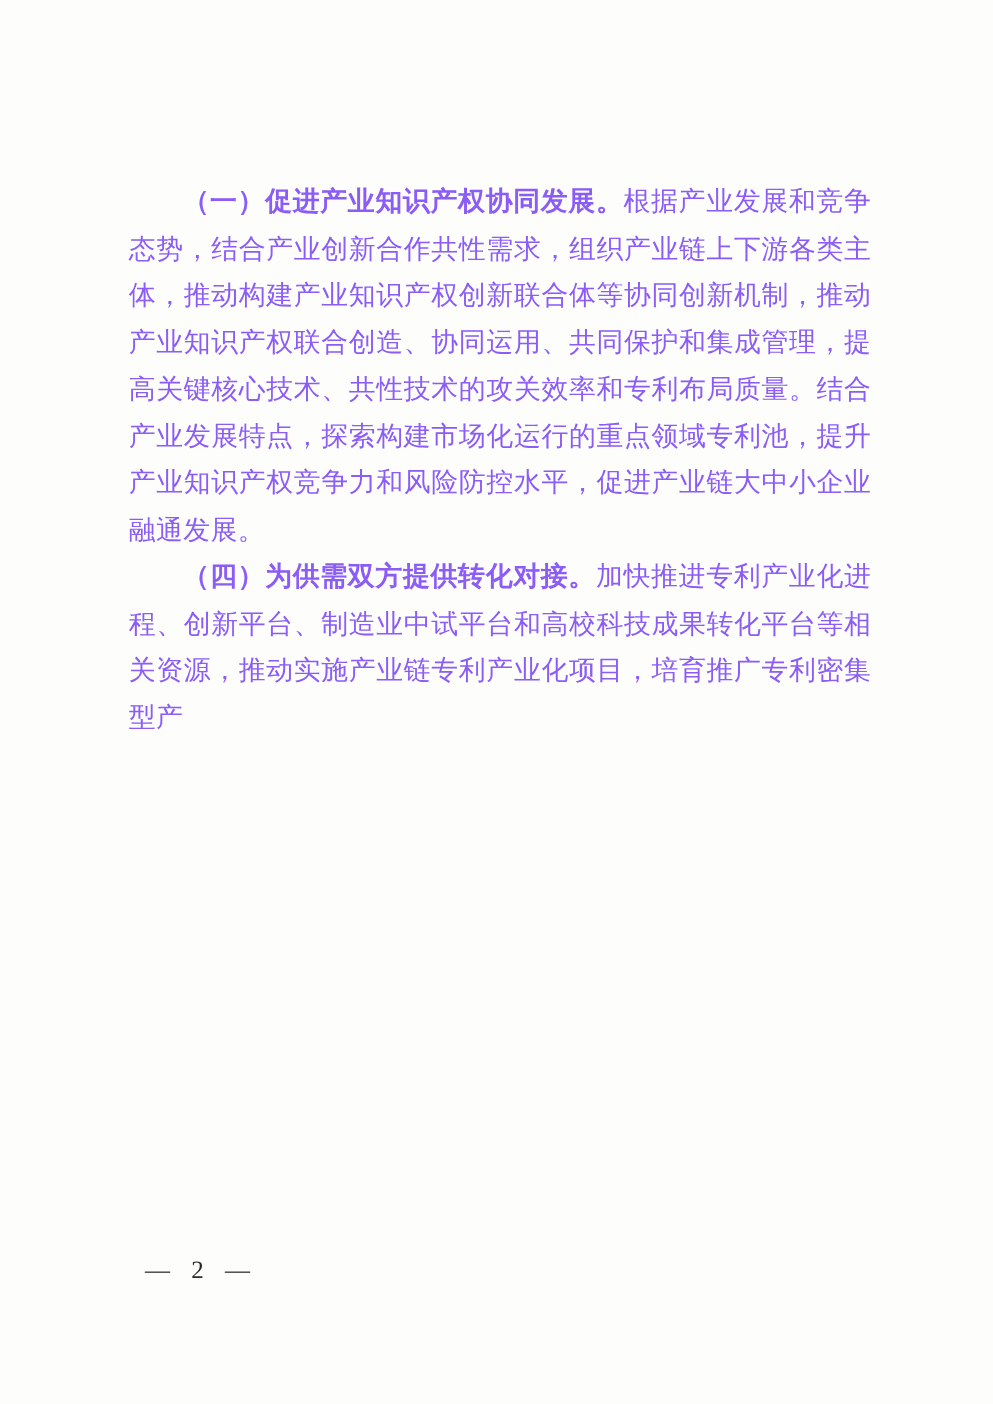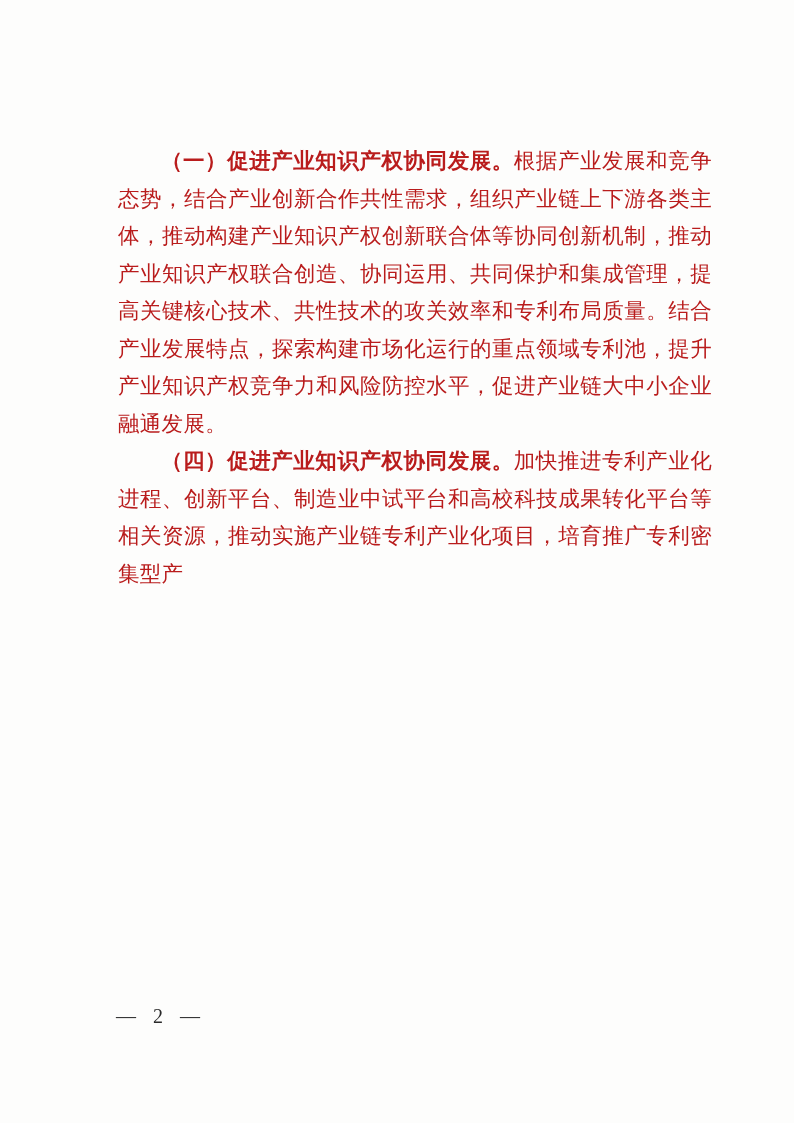--- a/index.html
+++ b/index.html
@@ -9,24 +9,24 @@
   body {
     width: 794px;
     height: 1123px;
     position: relative;
     background: #fdfdfc;
     font-family: "Liberation Serif", "DejaVu Serif", serif;
     overflow: hidden;
   }
   .page {
     position: absolute;
-    left: 118px;
+    left: 103px;
     top: 143px;
     width: 594px;
-    color: #b91c1c;
+    color: #8b5cf6;
   }
   .para {
     margin: 0;
     font-size: 21.5px;
     line-height: 37.5px;
     text-align: justify;
     text-justify: inter-ideograph;
     text-indent: 2em;
     letter-spacing: 0.3px;
     word-break: break-all;
@@ -42,16 +42,16 @@
     color: #2a2a2a;
     letter-spacing: 6px;
     font-family: "Liberation Serif", "DejaVu Serif", serif;
   }
 </style>
 </head>
 <body>
 
 <div class="page">
   <p class="para"><span class="lead">（一）促进产业知识产权协同发展。</span><span>根据产业发展和竞争态势，结合产业创新合作共性需求，组织产业链上下游各类主体，推动构建产业知识产权创新联合体等协同创新机制，推动产业知识产权联合创造、协同运用、共同保护和集成管理，提高关键核心技术、共性技术的攻关效率和专利布局质量。结合产业发展特点，探索构建市场化运行的重点领域专利池，提升产业知识产权竞争力和风险防控水平，促进产业链大中小企业融通发展。</span></p>
-  <p class="para"><span class="lead">（四）促进产业知识产权协同发展。</span><span>加快推进专利产业化进程、创新平台、制造业中试平台和高校科技成果转化平台等相关资源，推动实施产业链专利产业化项目，培育推广专利密集型产</span></p>
+  <p class="para"><span class="lead">（四）为供需双方提供转化对接。</span><span>加快推进专利产业化进程、创新平台、制造业中试平台和高校科技成果转化平台等相关资源，推动实施产业链专利产业化项目，培育推广专利密集型产</span></p>
 </div>
 
 <div class="page-number">— 2 —</div>
 
 </body></html>

